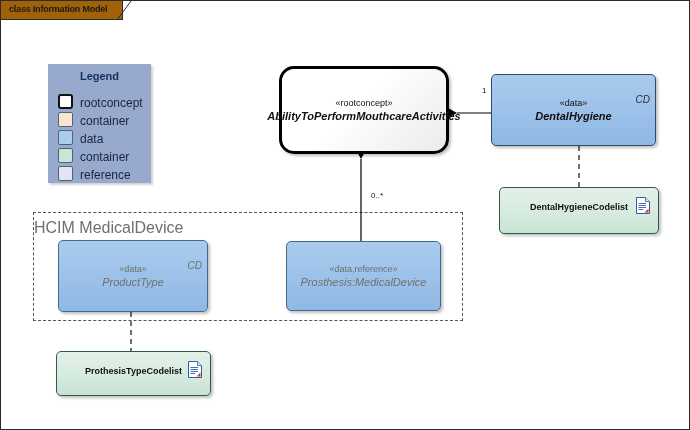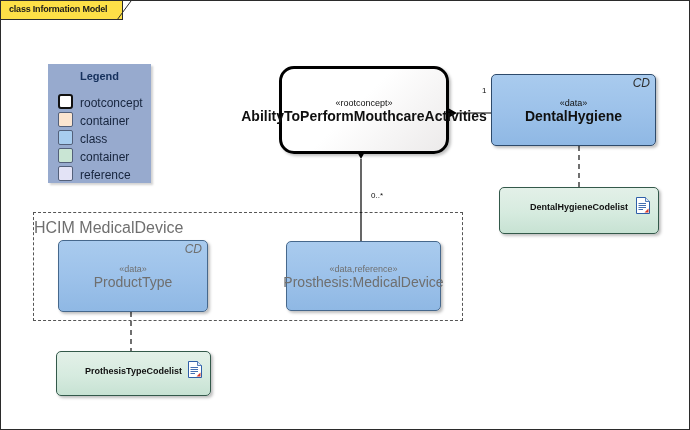--- a/index.html
+++ b/index.html
@@ -18,21 +18,21 @@
     overflow: hidden;
   }
 
   
   .diagram-tab {
     position: absolute;
     left: 0px;
     top: 0px;
     width: 122px;
     height: 19px;
-    background: #fde047;
+    background: #a16207;
     border-right: 1px solid #2b2b2b;
     border-bottom: 1px solid #2b2b2b;
     box-sizing: border-box;
   }
   .diagram-tab-corner {
     position: absolute;
     left: 116px;
     top: 0px;
     width: 16px;
     height: 19px;
@@ -133,36 +133,37 @@
     align-items: center;
     justify-content: center;
   }
   .stereotype {
     font-size: 9px;
     color: #101010;
     line-height: 13px;
     white-space: nowrap;
   }
   .classname {
-    font-size: 14px;
+    font-size: 11px;
     font-weight: bold;
     color: #101010;
     line-height: 13px;
     white-space: nowrap;
+    font-style: italic;
   }
   .faded .stereotype,
   .faded .classname {
     color: #6f6f6f;
   }
   .faded .classname { font-weight: normal; }
   .cd-marker {
     position: absolute;
     right: 5px;
-    top: 1px;
-    font-size: 12px;
+    top: 19px;
+    font-size: 10px;
     font-style: italic;
     color: #2f2f2f;
   }
   .cd-marker.faded-mark { color: #6f6f6f; }
 
   
   .codelist-inner {
     position: absolute;
     left: 0; top: 0;
     width: 100%; height: 100%;
@@ -243,21 +244,21 @@
       <span class="legend-text">rootconcept</span>
     </div>
 
     <div class="legend-row" style="top:48px;">
       <span class="legend-swatch" style="background:#fbe5d0;"></span>
       <span class="legend-text">container</span>
     </div>
 
     <div class="legend-row" style="top:66px;">
       <span class="legend-swatch" style="background:#a8cdef;"></span>
-      <span class="legend-text">class</span>
+      <span class="legend-text">data</span>
     </div>
 
     <div class="legend-row" style="top:84px;">
       <span class="legend-swatch" style="background:#c9e5d4;"></span>
       <span class="legend-text">container</span>
     </div>
 
     <div class="legend-row" style="top:102px;">
       <span class="legend-swatch" style="background:#e3e3f6;"></span>
       <span class="legend-text">reference</span>

